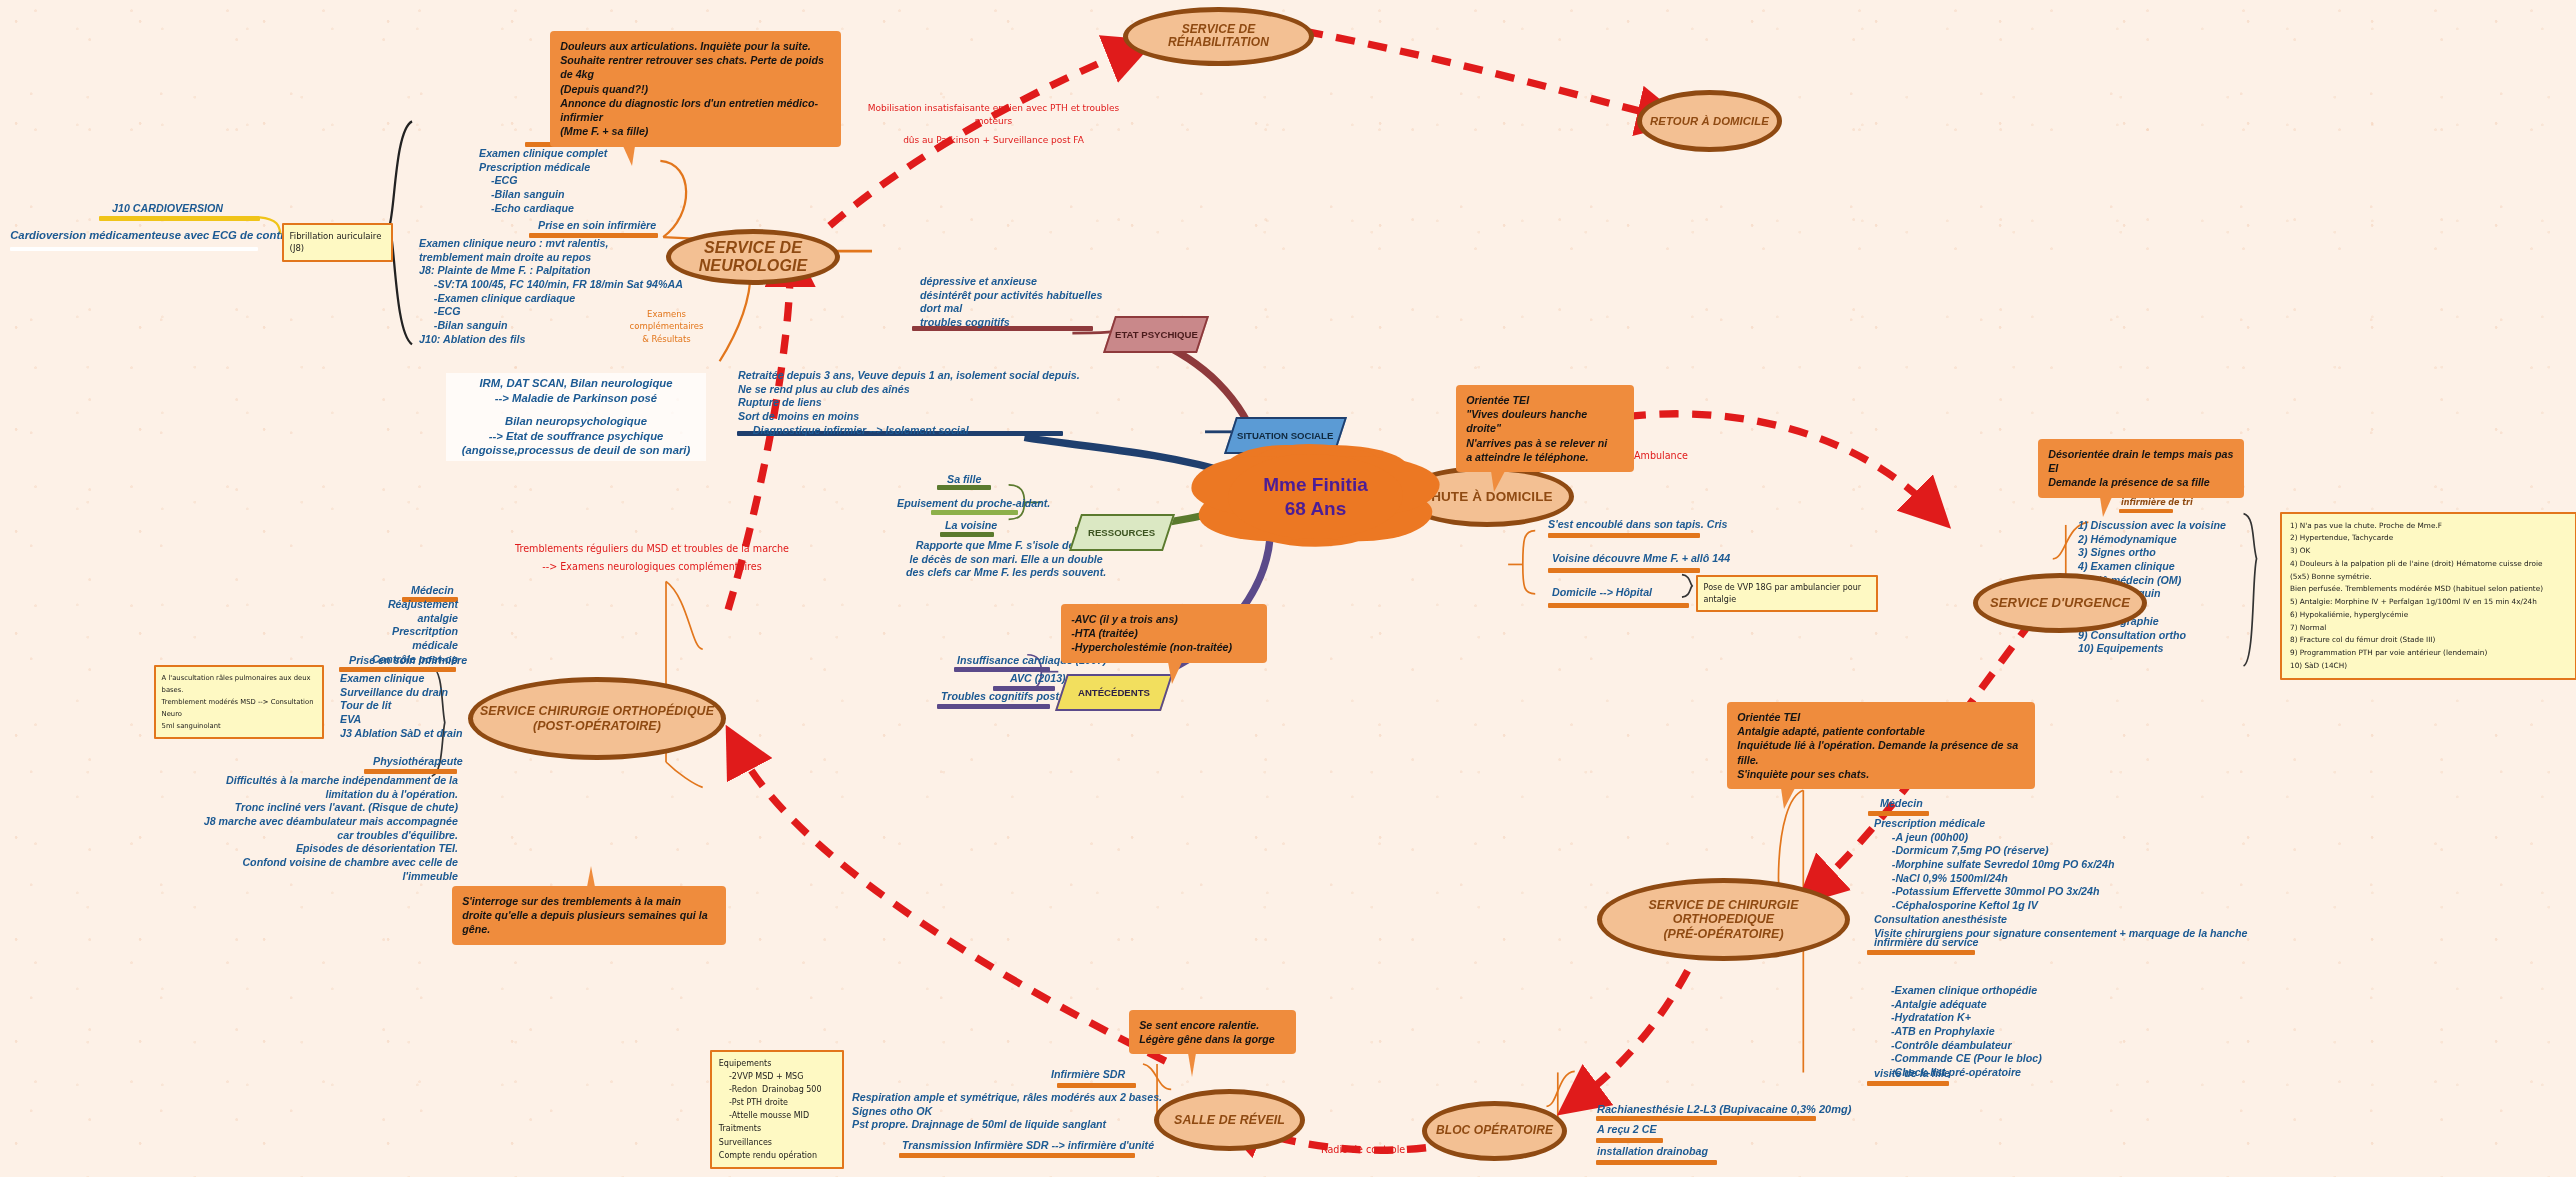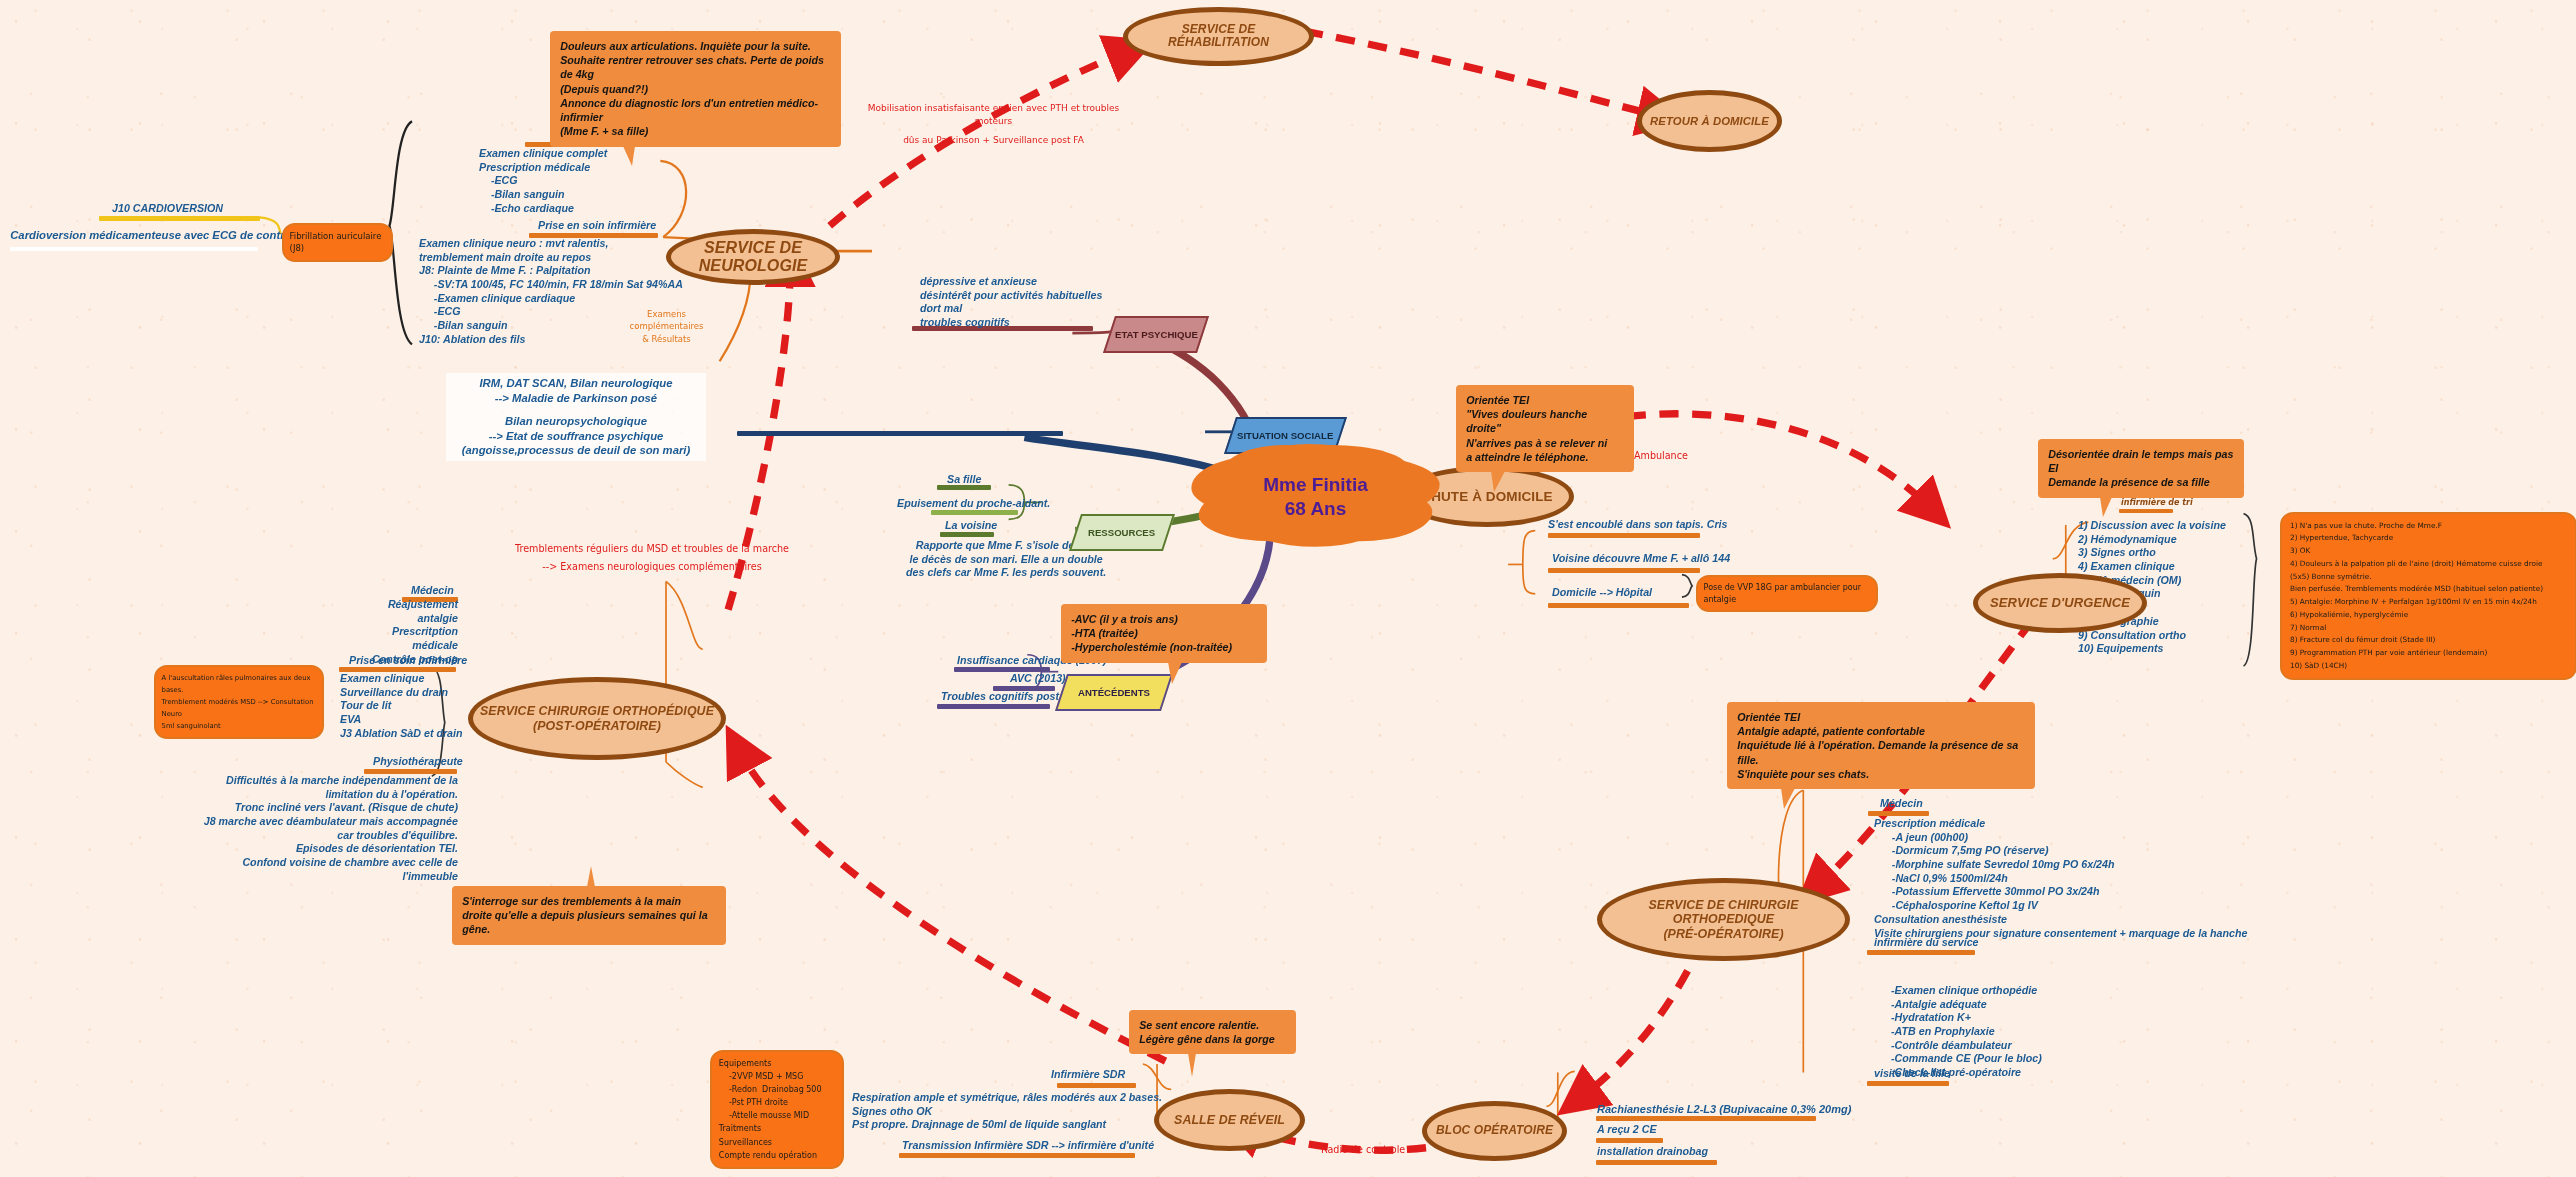--- a/index.html
+++ b/index.html
@@ -57,21 +57,21 @@
 
   
   .note{
     position:absolute;background:#ef8c3d;color:#141414;font-weight:bold;font-style:italic;
     border-radius:4px;padding:8px 10.2px;line-height:1.33;z-index:9;
   }
   .note .tail{position:absolute;width:0;height:0;}
 
   
   .hand{
-    position:absolute;background:#f97316;border:2.3px solid #e2761c;border-radius:13px;
+    position:absolute;background:#fef9c3;border:2.3px solid #e2761c;border-radius:1px;
     color:#1a1a1a;font-family:"DejaVu Sans", sans-serif;line-height:1.5;padding:5.6px 8px;z-index:9;
   }
   .hwtext{position:absolute;color:#e01b1b;font-family:"DejaVu Sans", sans-serif;z-index:9;line-height:1.45;}
   .hwtext.orange{color:#e2761c;}
 </style>
 </head>
 <body>
 
 <div id="canvas">
 
@@ -305,20 +305,27 @@
   </div>
 
   <div class="lbl" style="left:920px;top:275px;font-size:10.7px;">
     <div>dépressive et anxieuse</div>
     <div>désintérêt pour activités habituelles</div>
     <div>dort mal</div>
     <div>troubles cognitifs</div>
   </div>
   <div class="underline" style="left:912px;top:326px;width:181px;background:#8e3a3c;"></div>
 
+  <div class="lbl" style="left:738px;top:369px;font-size:10.7px;">
+    <div>Retraitée depuis 3 ans, Veuve depuis 1 an, isolement social depuis.</div>
+    <div>Ne se rend plus au club des aînés</div>
+    <div>Rupture de liens</div>
+    <div>Sort de moins en moins</div>
+    <div style="white-space:pre">     Diagnostique infirmier --&gt; Isolement social</div>
+  </div>
   <div class="underline" style="left:737px;top:431px;width:326px;background:#1f3f6e;"></div>
 
   <div class="lbl" style="left:947px;top:473px;font-size:10.7px;">Sa fille</div>
   <div class="underline" style="left:937px;top:485px;width:54px;height:4.5px;background:#5b7a2e;"></div>
 
   <div class="lbl" style="left:897px;top:497px;font-size:10.7px;">Epuisement du proche-aidant.</div>
   <div class="underline" style="left:931px;top:510px;width:87px;height:4.5px;background:#8db04a;"></div>
 
   <div class="lbl" style="left:945px;top:519px;font-size:10.7px;">La voisine</div>
   <div class="underline" style="left:940px;top:532px;width:54px;height:4.5px;background:#5b7a2e;"></div>

